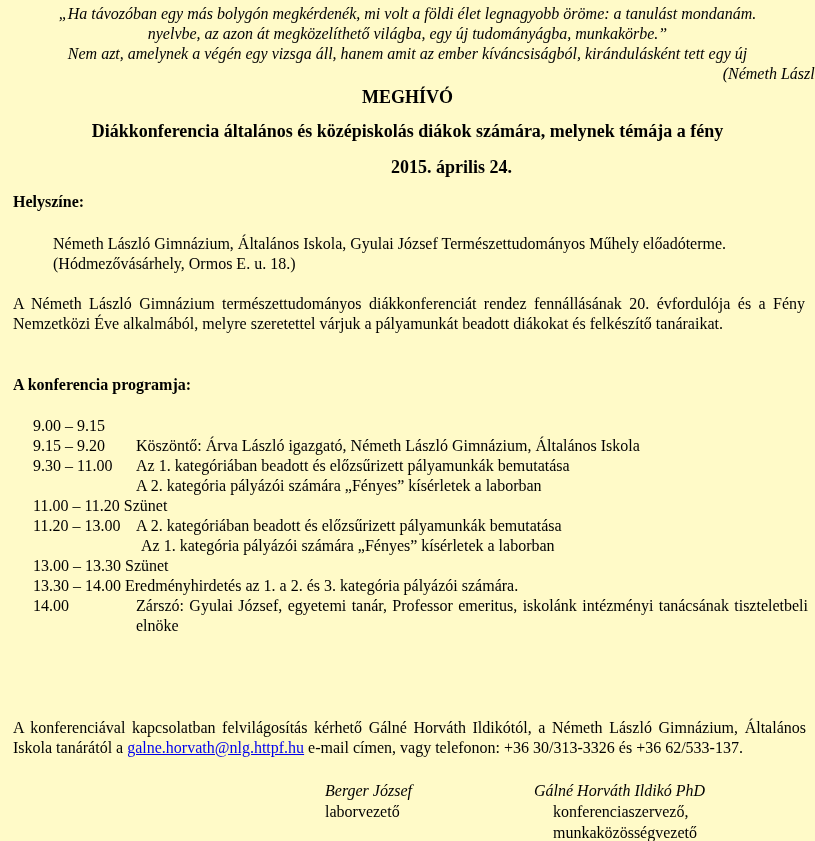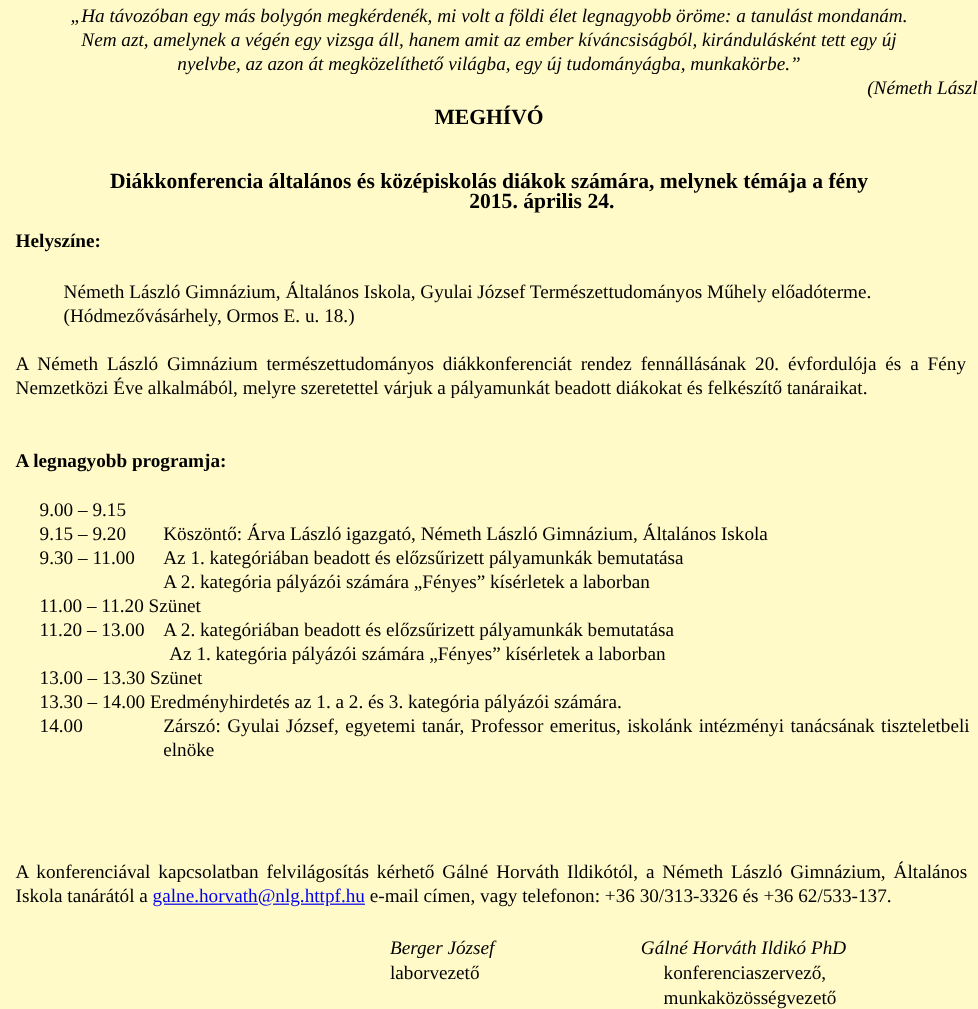--- a/index.html
+++ b/index.html
@@ -44,21 +44,21 @@
     .center-bold {
       position: absolute;
       left: 0;
       width: 815px;
       text-align: center;
       font-weight: bold;
       font-size: 18px;
       white-space: nowrap;
     }
     .title { top: 87px; }
-    .subtitle { top: 121px; margin-top: 20px; }
+    .subtitle { top: 121px; }
     .date { top: 157px; margin-left: 44px; }
     .heading {
       position: absolute;
       left: 13px;
       font-weight: bold;
       font-size: 16px;
       white-space: nowrap;
     }
     .venue-label { top: 193px; }
     .venue {
@@ -133,38 +133,38 @@
     .sig3 { left: 534px; }
     .sig3 .role { padding-left: 19px; }
   </style>
 </head>
 <body>
 
 <div class="page">
 
   <div class="quote">
     <span class="quote-line">„Ha távozóban egy más bolygón megkérdenék, mi volt a földi élet legnagyobb öröme: a tanulást mondanám.</span>
+    <span class="quote-line">nyelvbe, az azon át megközelíthető világba, egy új tudományágba, munkakörbe.”</span>
     <span class="quote-line">Nem azt, amelynek a végén egy vizsga áll, hanem amit az ember kíváncsiságból, kirándulásként tett egy új</span>
-    <span class="quote-line">nyelvbe, az azon át megközelíthető világba, egy új tudományágba, munkakörbe.”</span>
   </div>
   <div class="quote-author">(Németh László)</div>
 
   <div class="center-bold title">MEGHÍVÓ</div>
   <div class="center-bold subtitle">Diákkonferencia általános és középiskolás diákok számára, melynek témája a fény</div>
   <div class="center-bold date">2015. április 24.</div>
 
   <div class="heading venue-label">Helyszíne:</div>
   <div class="venue">
     <span>Németh László Gimnázium, Általános Iskola, Gyulai József Természettudományos Műhely előadóterme.</span>
     <span>(Hódmezővásárhely, Ormos E. u. 18.)</span>
   </div>
 
   <div class="intro">A Németh László Gimnázium természettudományos diákkonferenciát rendez fennállásának 20. évfordulója és a Fény Nemzetközi Éve alkalmából, melyre szeretettel várjuk a pályamunkát beadott diákokat és felkészítő tanáraikat.</div>
 
-  <div class="heading program-label">A legnagyobb programja:</div>
+  <div class="heading program-label">A konferencia programja:</div>
 
   <div class="program">
     <div class="prog-row">
       <span class="prog-time fixed">9.00 – 9.15</span>
     </div>
     <div class="prog-row">
       <span class="prog-time fixed">9.15 – 9.20</span>
       <div class="prog-desc">
           <span>Köszöntő: Árva László igazgató, Németh László Gimnázium, Általános Iskola</span>
         </div>

